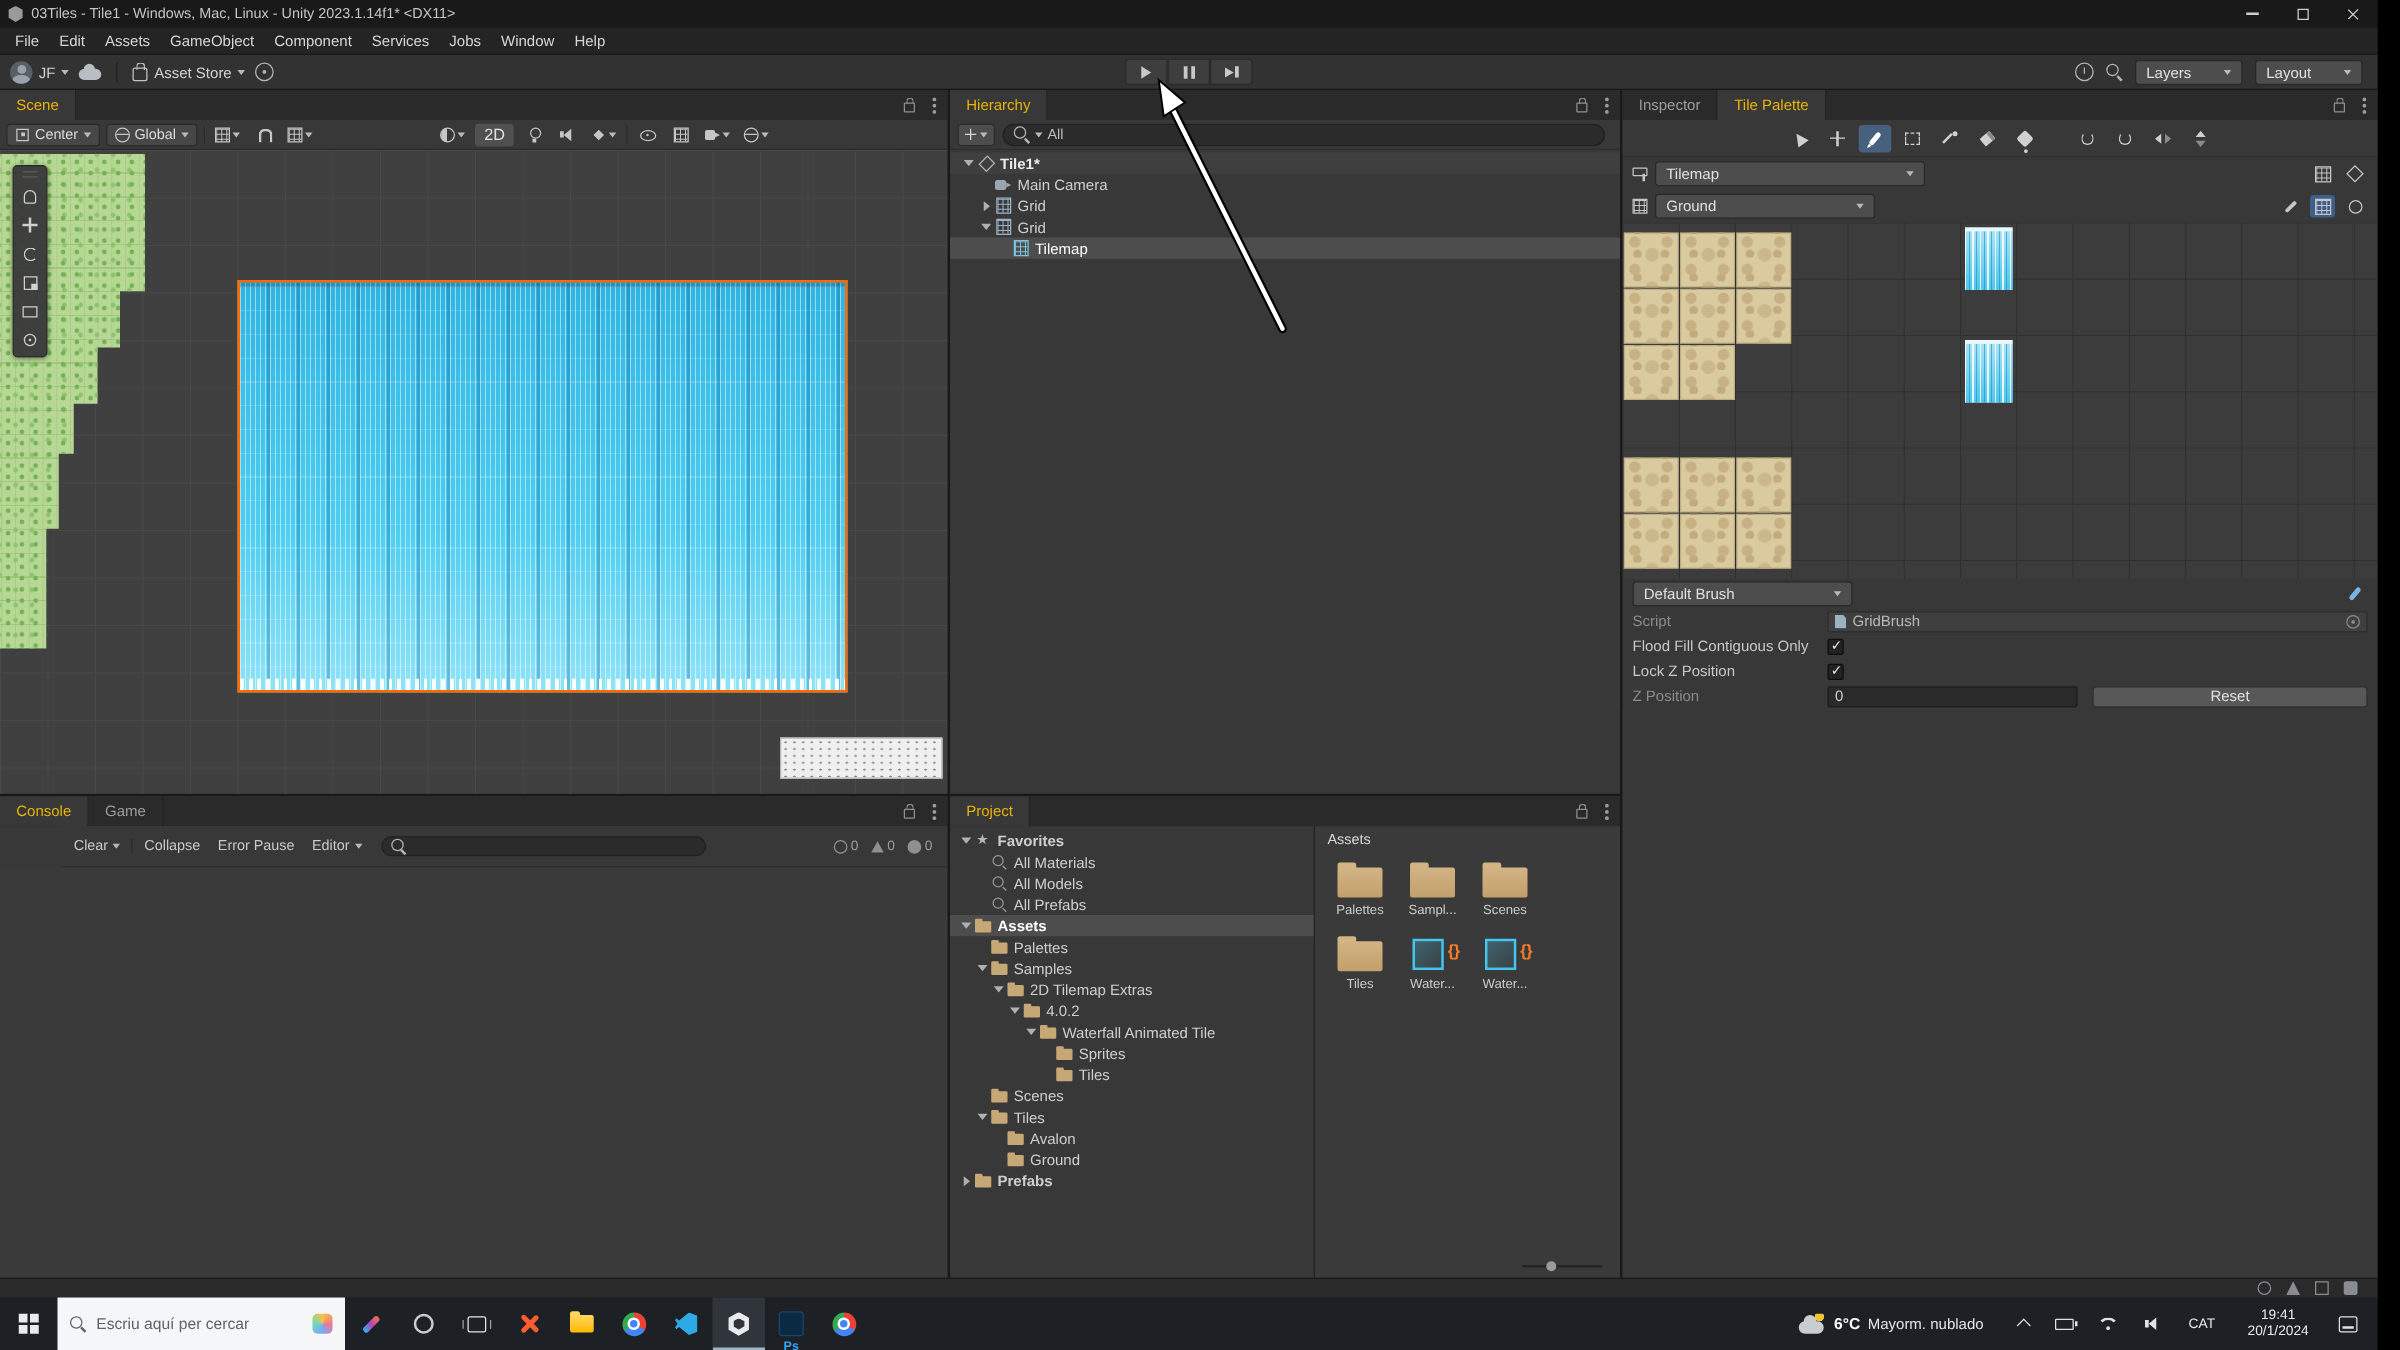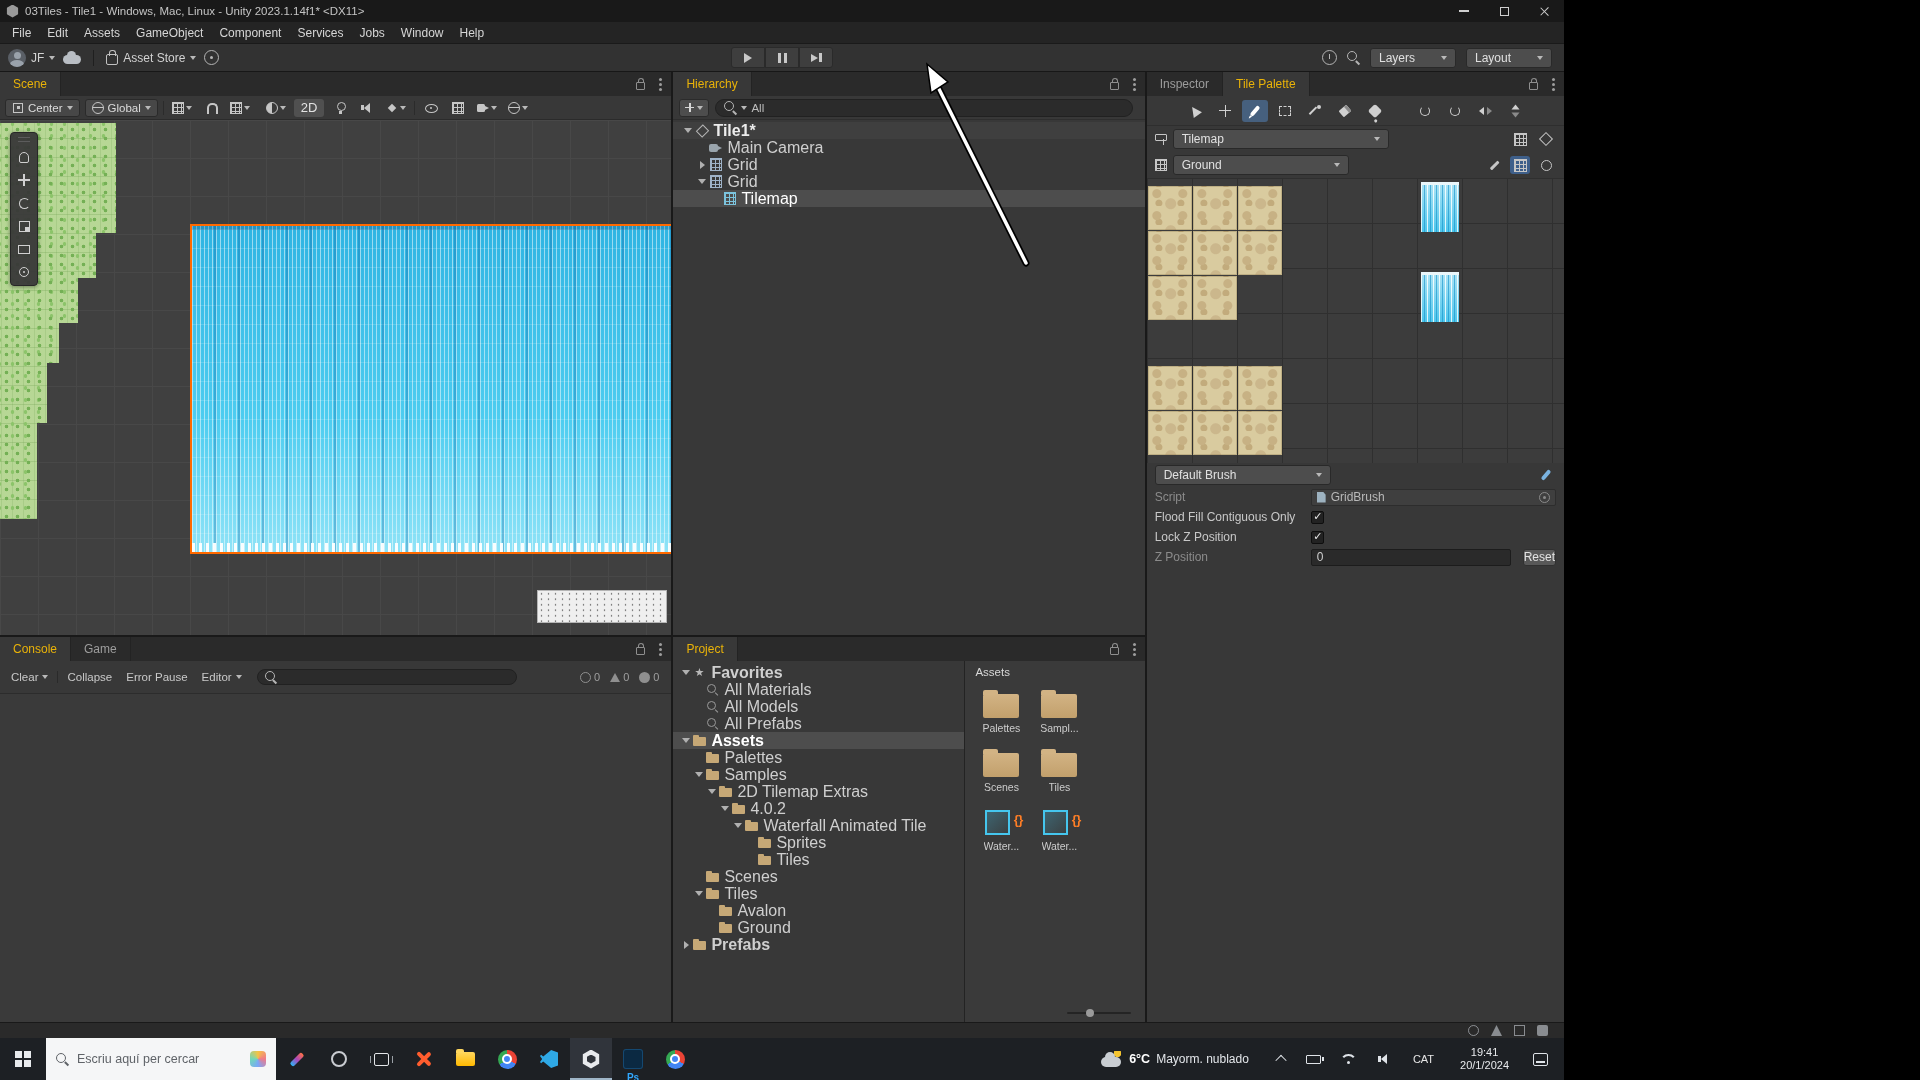--- a/index.html
+++ b/index.html
@@ -1,17 +1,17 @@
 <!DOCTYPE html>
 <html><head>
 <meta charset="utf-8">
 <style>
 *{margin:0;padding:0;box-sizing:border-box;font-family:"Liberation Sans",sans-serif;}
 html,body{width:1920px;height:1080px;background:#000;overflow:hidden;}
-.screen{position:relative;width:1564px;height:1080px;background:#191919;color:#d2d2d2;font-size:12px;}
+.screen{position:relative;width:1902px;height:1080px;background:#191919;color:#d2d2d2;font-size:12px;}
 
 
 .titlebar{height:22px;background:#191919;display:flex;align-items:center;padding:0 0 0 6px;color:#c4c4c4;font-size:11.5px;}
 .app-ico{width:13px;height:13px;margin-right:6px;background:#9a9a9a;clip-path:polygon(50% 0,93% 25%,93% 75%,50% 100%,7% 75%,7% 25%);}
 .win-controls{margin-left:auto;display:flex;height:100%;}
 .wc{width:40px;height:100%;display:flex;align-items:center;justify-content:center;}
 .wc-min{width:10px;height:1.4px;background:#cfcfcf;}
 .wc-max{width:9px;height:9px;border:1.3px solid #cfcfcf;}
 .wc-x{position:relative;width:11px;height:11px;}
 .wc-x::before,.wc-x::after{content:"";position:absolute;left:5px;top:0;width:1.4px;height:11px;background:#cfcfcf;}
@@ -153,41 +153,41 @@
 .pico-eye{position:relative;}
 .pico-eye::before{content:"";width:12px;height:7px;border:1.3px solid #c6c6c6;border-radius:50%;}
 .pico-star::before{content:"★";font-size:12px;color:#b5b5b5;line-height:1;}
 .pico-brushblue::before{content:"";width:4px;height:12px;background:#7ab3e0;border-radius:2px;transform:rotate(40deg);}
 .hidden-count{display:flex;align-items:center;gap:3px;font-size:11px;color:#bdbdbd;padding:0 4px;}
 .slash-eye{width:12px;height:12px;border:1.3px solid #9a9a9a;border-radius:50%;position:relative;}
 .slash-eye::after{content:"";position:absolute;left:-1px;top:5px;width:13px;height:1.3px;background:#9a9a9a;transform:rotate(-45deg);}
 
 
 .tree{flex:1;overflow:hidden;padding-top:2px;}
-.trow{height:17px;display:flex;align-items:center;font-size:16px;color:#cfcfcf;white-space:nowrap;text-align:right;}
+.trow{height:17px;display:flex;align-items:center;font-size:12px;color:#cfcfcf;white-space:nowrap;text-align:right;}
 .trow.selected{background:#4d4d4d;color:#fff;}
 .trow.header{background:#3f3f3f;color:#ececec;}
 .trow.header .tlabel,.trow.bold .tlabel{font-weight:bold;}
 .fold{width:11px;flex:0 0 11px;position:relative;height:100%;}
 .fold-open>.fold::after{content:"";position:absolute;left:1px;top:6px;border-left:4px solid transparent;border-right:4px solid transparent;border-top:5px solid #b0b0b0;}
 .fold-closed>.fold::after{content:"";position:absolute;left:3px;top:5px;border-top:4px solid transparent;border-bottom:4px solid transparent;border-left:5px solid #b0b0b0;}
 .ticon{width:14px;height:13px;flex:0 0 14px;margin:0 4px 0 1px;position:relative;}
 .i-scene::before{content:"";position:absolute;inset:1.5px 2.5px;transform:rotate(45deg);border:1.5px solid #b5b5b5;}
 .i-camera::before{content:"";position:absolute;left:0;top:2.5px;width:9px;height:8px;border-radius:2px;background:#9aa5ad;}
 .i-camera::after{content:"";position:absolute;left:9px;top:4.5px;border-top:2px solid transparent;border-bottom:2px solid transparent;border-left:4px solid #9aa5ad;}
 .i-grid::before{content:"";position:absolute;inset:0 1px;border:1px solid #9fb3c8;background-image:linear-gradient(#9fb3c8 1px,transparent 1px),linear-gradient(90deg,#9fb3c8 1px,transparent 1px);background-size:4px 4px;}
 .i-tilemap::before{content:"";position:absolute;inset:0 1px;border:1px solid #7cc4de;background-image:linear-gradient(#7cc4de 1px,transparent 1px),linear-gradient(90deg,#7cc4de 1px,transparent 1px);background-size:4px 4px;}
 .i-star::before{content:"★";position:absolute;left:1px;top:0;font-size:11px;line-height:13px;color:#b8b8b8;}
 .i-search::before{content:"";position:absolute;left:1px;top:1px;width:7px;height:7px;border:1.4px solid #9a9a9a;border-radius:50%;}
 .i-search::after{content:"";position:absolute;left:8.5px;top:8.5px;width:4px;height:1.4px;background:#9a9a9a;transform:rotate(45deg);transform-origin:left center;}
 .i-folder::before{content:"";position:absolute;left:0;top:3px;width:13px;height:9px;background:#c6a876;border-radius:1px;}
 .i-folder::after{content:"";position:absolute;left:0;top:1px;width:6px;height:3px;background:#c6a876;border-radius:1px 1px 0 0;}
 
 
-.consolebar{height:22px;display:flex;align-items:center;background:#383838;border-bottom:1px solid #2c2c2c;padding:16px 4px;flex:0 0 22px;}
+.consolebar{height:22px;display:flex;align-items:center;background:#383838;border-bottom:1px solid #2c2c2c;padding:16px 4px;flex:0 0 22px;margin-left:48px;}
 .cbtn{font-size:11.5px;color:#c9c9c9;padding:0 7px;height:16px;display:flex;align-items:center;gap:4px;}
 .vsep{width:1px;height:12px;background:#2a2a2a;margin:0 2px;}
 .csearch{width:260px;height:16px;background:#2b2b2b;border:1px solid #212121;border-radius:8px;display:flex;align-items:center;padding:0 7px;margin-left:8px;}
 .counters{margin-left:auto;display:flex;align-items:center;gap:2px;padding-right:4px;}
 .counter{display:flex;align-items:center;gap:3px;font-size:11px;color:#9f9f9f;padding:0 4px;}
 .cnt-ic{width:11px;height:11px;border-radius:50%;border:1.3px solid #8f8f8f;}
 .k-warning .cnt-ic{width:0;height:0;border:none;border-left:5.5px solid transparent;border-right:5.5px solid transparent;border-bottom:9px solid #8f8f8f;border-radius:0;}
 .k-error .cnt-ic{background:#8f8f8f;border:none;}
 .console-body{flex:1;background:#3a3a3a;}
 

